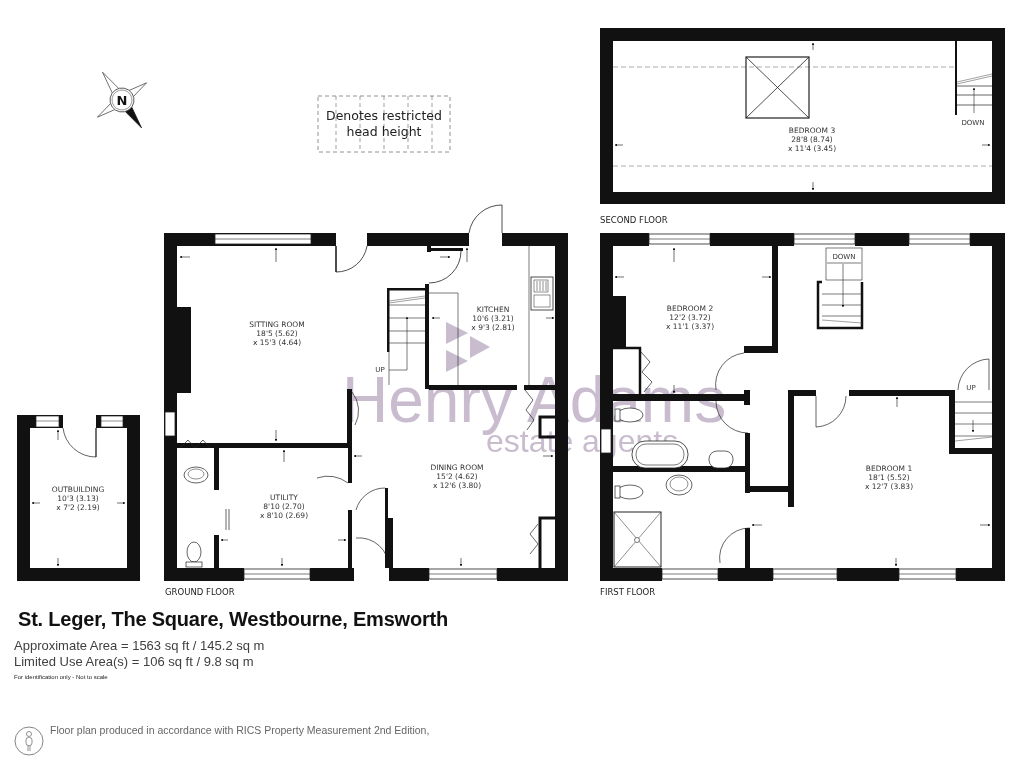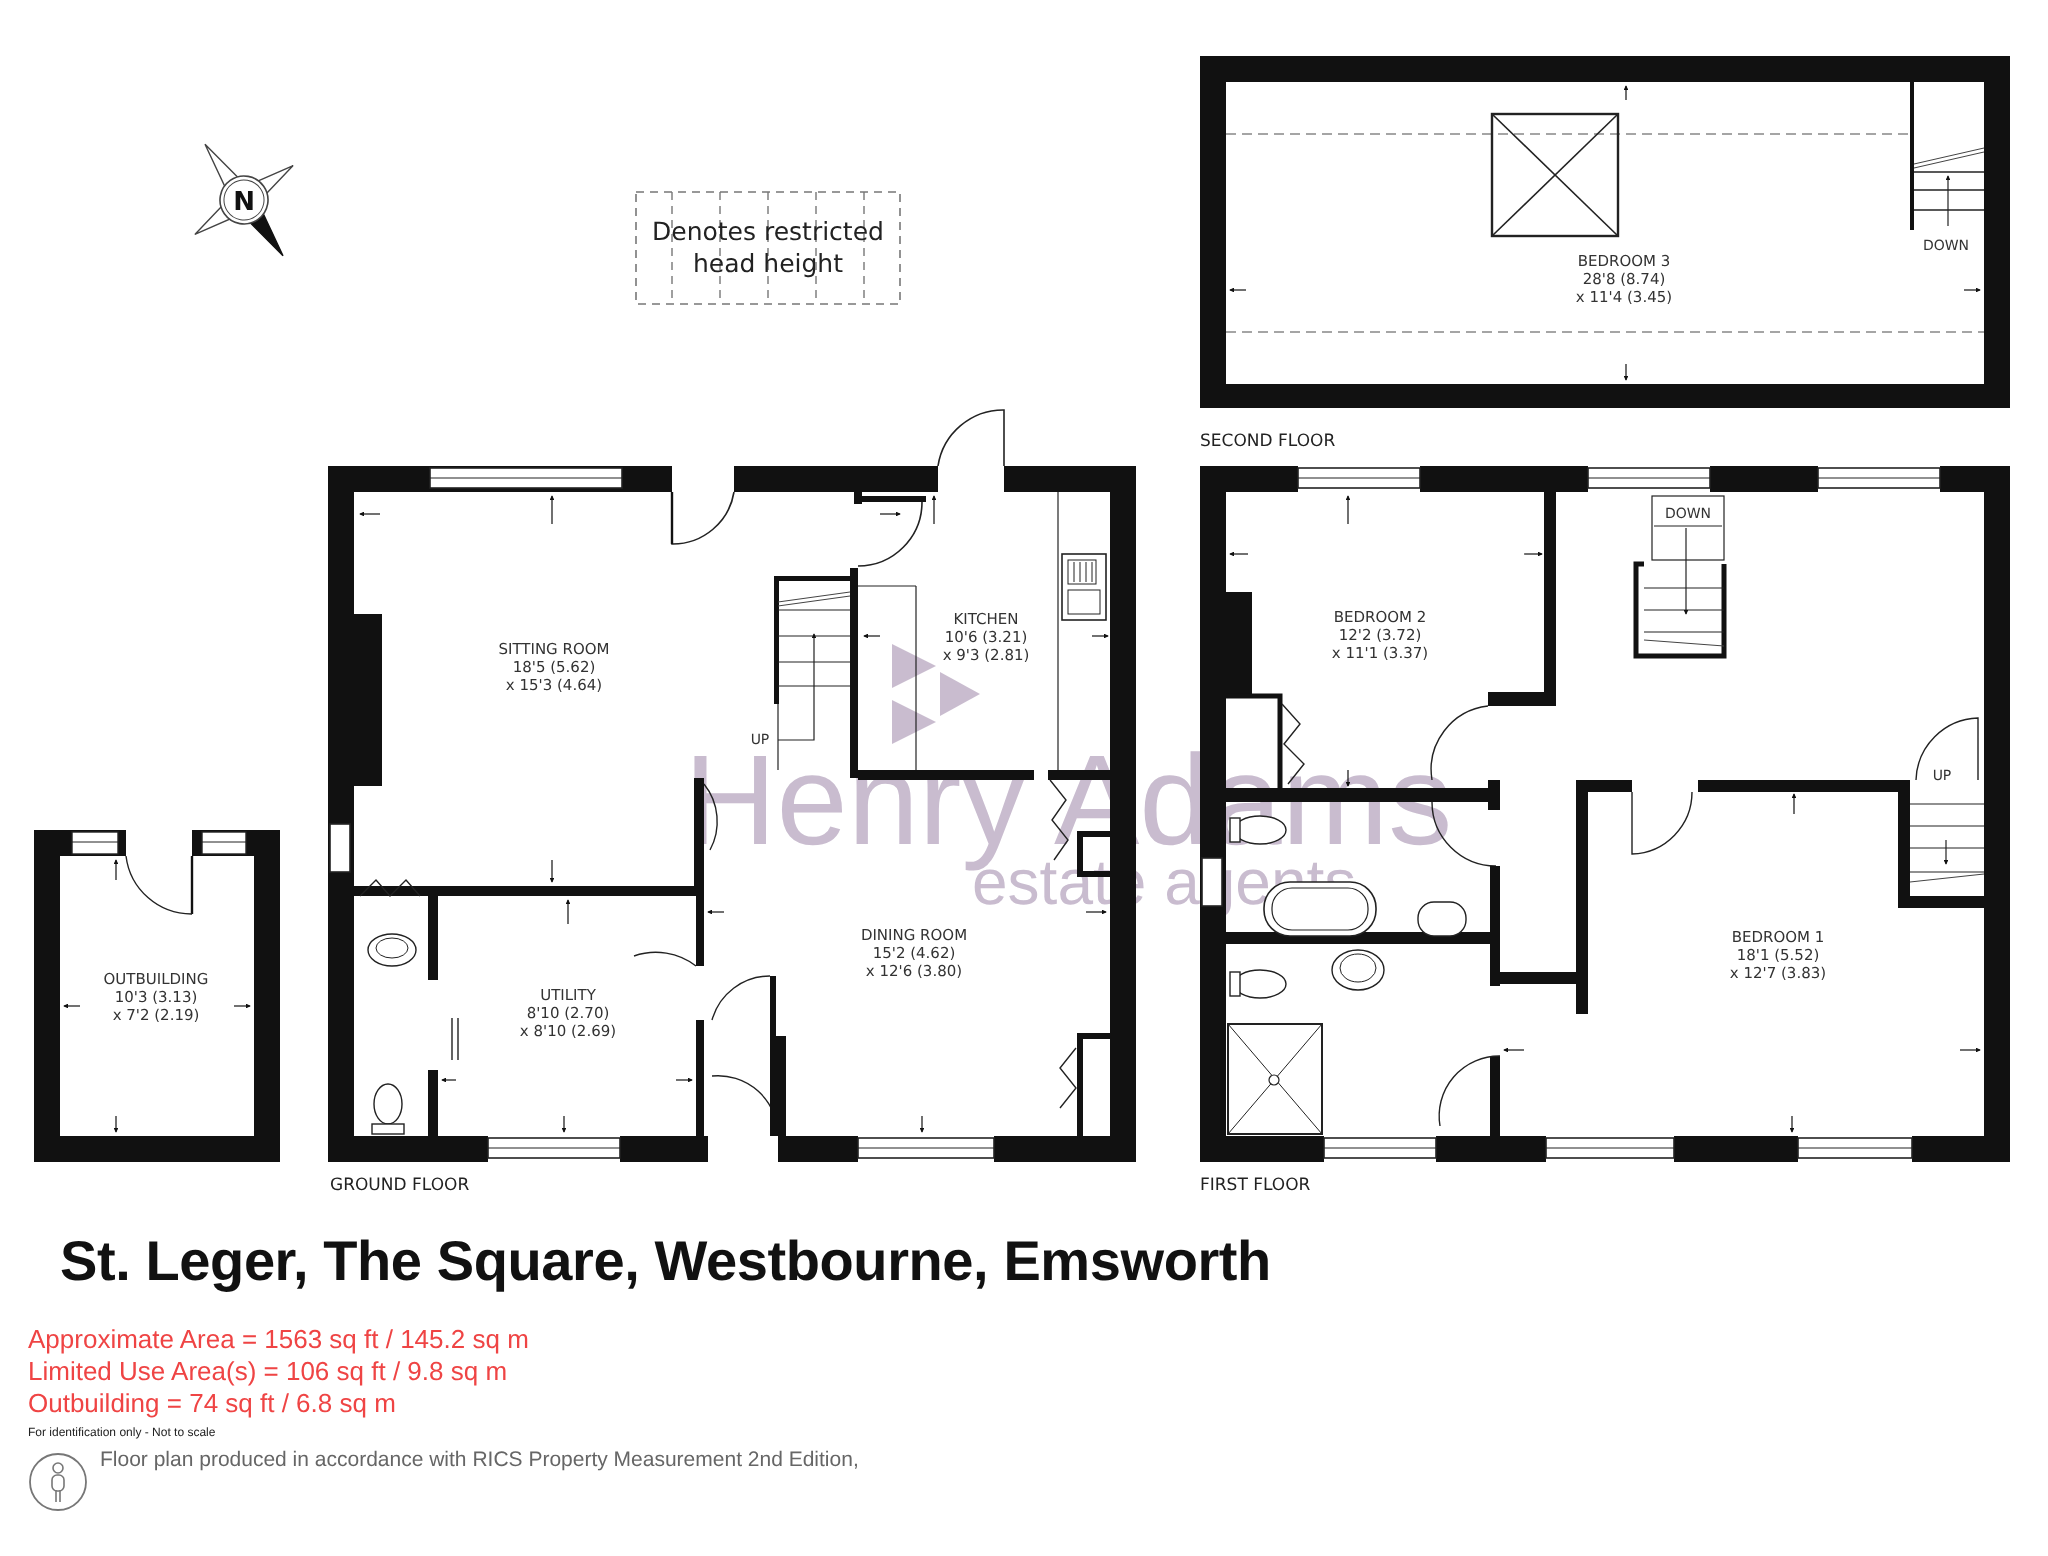--- a/index.html
+++ b/index.html
@@ -5,22 +5,22 @@
     html, body { margin: 0; padding: 0; background: #ffffff; }
     body { width: 1024px; height: 778px; position: relative; overflow: hidden; font-family: "DejaVu Sans", sans-serif; color: #111; }
     .plan-svg { position: absolute; left: 0; top: 0; }
     .room-label { font-family: "DejaVu Sans", sans-serif; font-size: 7.5px; fill: #333; text-anchor: middle; }
     .floor-label { font-family: "DejaVu Sans", sans-serif; font-size: 8.5px; fill: #222; }
     .legend-text { font-family: "DejaVu Sans", sans-serif; font-size: 12.5px; fill: #222; text-anchor: middle; }
     .small-label { font-family: "DejaVu Sans", sans-serif; font-size: 7px; fill: #333; text-anchor: middle; }
     .watermark-big { font-family: "Liberation Sans", sans-serif; font-size: 64px; fill: #b7a6bf; opacity: 0.75; }
     .watermark-small { font-family: "Liberation Sans", sans-serif; font-size: 32px; fill: #b7a6bf; opacity: 0.75; }
     .footer { position: absolute; left: 14px; top: 600px; width: 1000px; }
-    .title { font-family: "Liberation Sans", sans-serif; font-weight: bold; font-size: 28px; color: #111; margin: 16px; line-height: 30px; letter-spacing: -0.2px; }
-    .area-line { font-family: "Liberation Sans", sans-serif; font-size: 13px; line-height: 16px; color: #ef4444; }
+    .title { font-family: "Liberation Sans", sans-serif; font-weight: bold; font-size: 20px; color: #111; margin: 4px; line-height: 30px; letter-spacing: -0.2px; }
+    .area-line { font-family: "Liberation Sans", sans-serif; font-size: 13px; line-height: 16px; color: #404040; }
     .disclaimer { font-family: "Liberation Sans", sans-serif; font-size: 6px; color: #222; margin-top: 4px; }
     .credit-block { position: absolute; left: 14px; top: 724px; width: 700px; height: 50px; }
     .person-icon { position: absolute; left: 0; top: 2px; width: 30px; height: 30px; }
     .credit-text { position: absolute; left: 36px; top: 0; font-family: "Liberation Sans", sans-serif; font-size: 10.5px; line-height: 13px; color: #666; white-space: nowrap; }
   </style>
 </head>
 <body>
 
 <svg class="plan-svg" width="1024" height="778" viewBox="0 0 1024 778" xmlns="http://www.w3.org/2000/svg">
   <defs>
@@ -350,21 +350,20 @@
     <text class="room-label" x="889" y="480">18'1 (5.52)</text>
     <text class="room-label" x="889" y="489">x 12'7 (3.83)</text>
   </g>
   <text class="floor-label" x="600" y="595">FIRST FLOOR</text>
 </svg>
 
 <div class="footer">
   <h1 class="title">St. Leger, The Square, Westbourne, Emsworth</h1>
   <div class="area-line">Approximate Area = 1563 sq ft / 145.2 sq m</div>
   <div class="area-line">Limited Use Area(s) = 106 sq ft / 9.8 sq m</div>
-  <div class="area-line">Outbuilding = 74 sq ft / 6.8 sq m</div>
   <div class="disclaimer">For identification only - Not to scale</div>
 </div>
 
 <div class="credit-block">
   <svg class="person-icon" viewBox="0 0 30 30" xmlns="http://www.w3.org/2000/svg">
     <circle cx="15" cy="15" r="14" fill="none" stroke="#777" stroke-width="0.9"></circle>
     <circle cx="15" cy="8" r="2.5" fill="none" stroke="#777" stroke-width="0.8"></circle>
     <rect x="12" y="11.5" width="6" height="8" rx="2.5" fill="none" stroke="#777" stroke-width="0.8"></rect>
     <line x1="14" y1="19" x2="14" y2="25" stroke="#777" stroke-width="0.8"></line>
     <line x1="16" y1="19" x2="16" y2="25" stroke="#777" stroke-width="0.8"></line>

